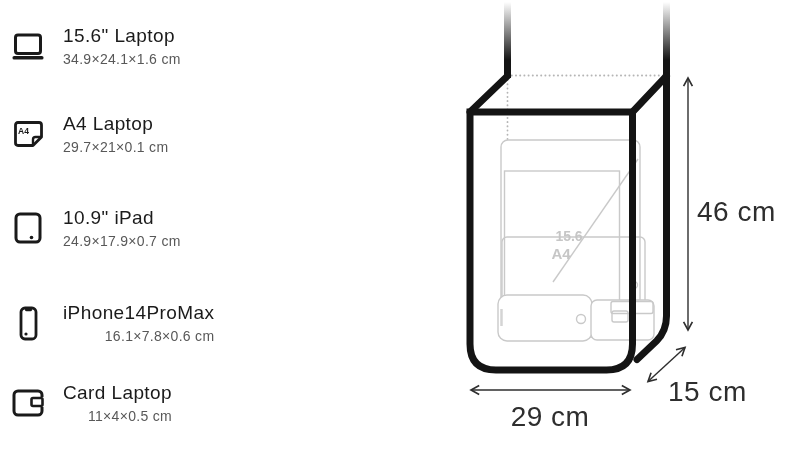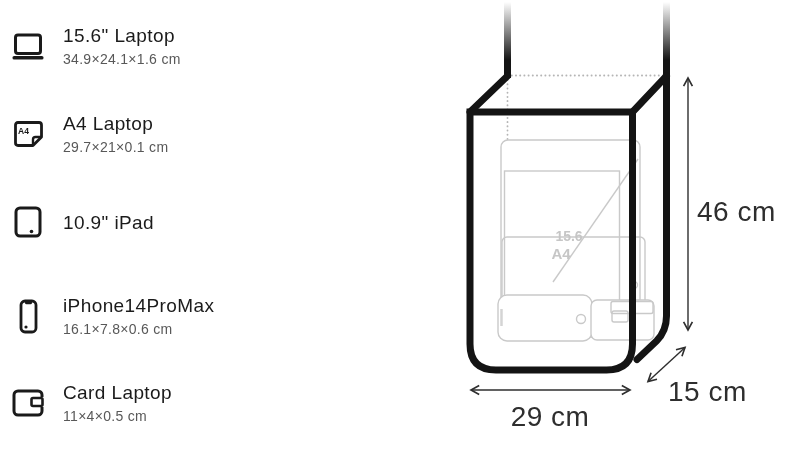--- a/index.html
+++ b/index.html
@@ -8,21 +8,21 @@
     font-family:"Liberation Sans",sans-serif;
   }
   
   .item{position:absolute;left:10px;display:flex;align-items:center;}
   .item .icon{width:36px;display:flex;justify-content:center;align-items:center;flex:0 0 36px;}
   .item .txt{margin-left:17px;}
   .item .title{
     font-size:19px;line-height:23px;color:#1b1b1b;letter-spacing:.4px;white-space:nowrap;
   }
   .item .dims{
-    font-size:14px;line-height:17px;margin-top:4px;color:#585858;letter-spacing:.3px;white-space:nowrap;
+    font-size:14px;line-height:17px;margin-top:4px;color:#585858;letter-spacing:.3px;white-space:nowrap;text-align:right;
   }
   
   .diagram-svg{position:absolute;left:0;top:0;width:800px;height:455px;}
   .dim-label{font-family:"Liberation Sans",sans-serif;font-size:28px;fill:#2e2e2e;letter-spacing:.5px;}
   .ghost-label{font-family:"Liberation Sans",sans-serif;font-weight:600;fill:#c6c6c6;}
 </style>
 </head>
 <body>
 
 <div class="canvas">
@@ -56,24 +56,25 @@
 
   <div class="item" style="top:206px">
     <span class="icon">
       <svg width="28" height="32" viewBox="0 0 28 32">
         <rect x="2" y="2" width="24" height="28" rx="4" fill="none" stroke="#1a1a1a" stroke-width="3"></rect>
         <circle cx="17.5" cy="25.5" r="1.8" fill="#1a1a1a"></circle>
       </svg>
     </span>
     <div class="txt">
       <div class="title">10.9" iPad</div>
+      <div class="dims">24.9×17.9×0.7 cm</div>
     </div>
   </div>
 
-  <div class="item" style="top:294px">
+  <div class="item" style="top:301px">
     <span class="icon">
       <svg width="19" height="35" viewBox="0 0 19 35">
         <rect x="2" y="2" width="15" height="31" rx="4" fill="none" stroke="#1a1a1a" stroke-width="2.8"></rect>
         <rect x="6" y="2" width="7" height="3.2" rx="1.5" fill="#1a1a1a"></rect>
         <circle cx="7" cy="28" r="1.6" fill="#1a1a1a"></circle>
       </svg>
     </span>
     <div class="txt">
       <div class="title">iPhone14ProMax</div>
       <div class="dims">16.1×7.8×0.6 cm</div>

